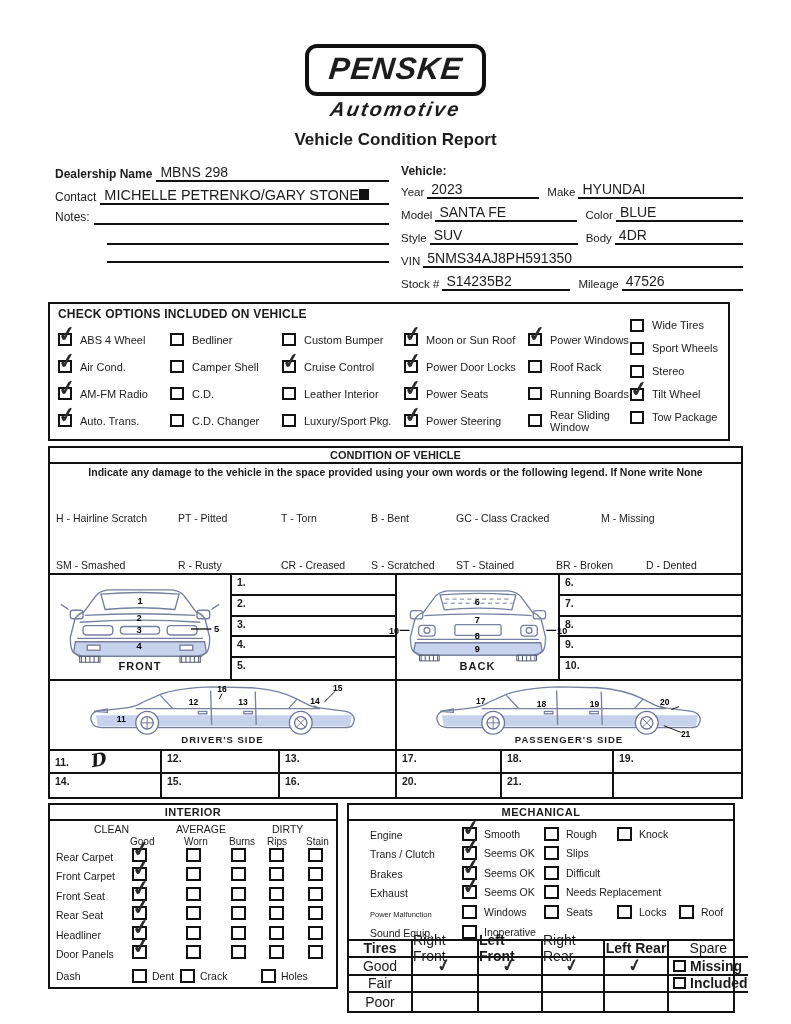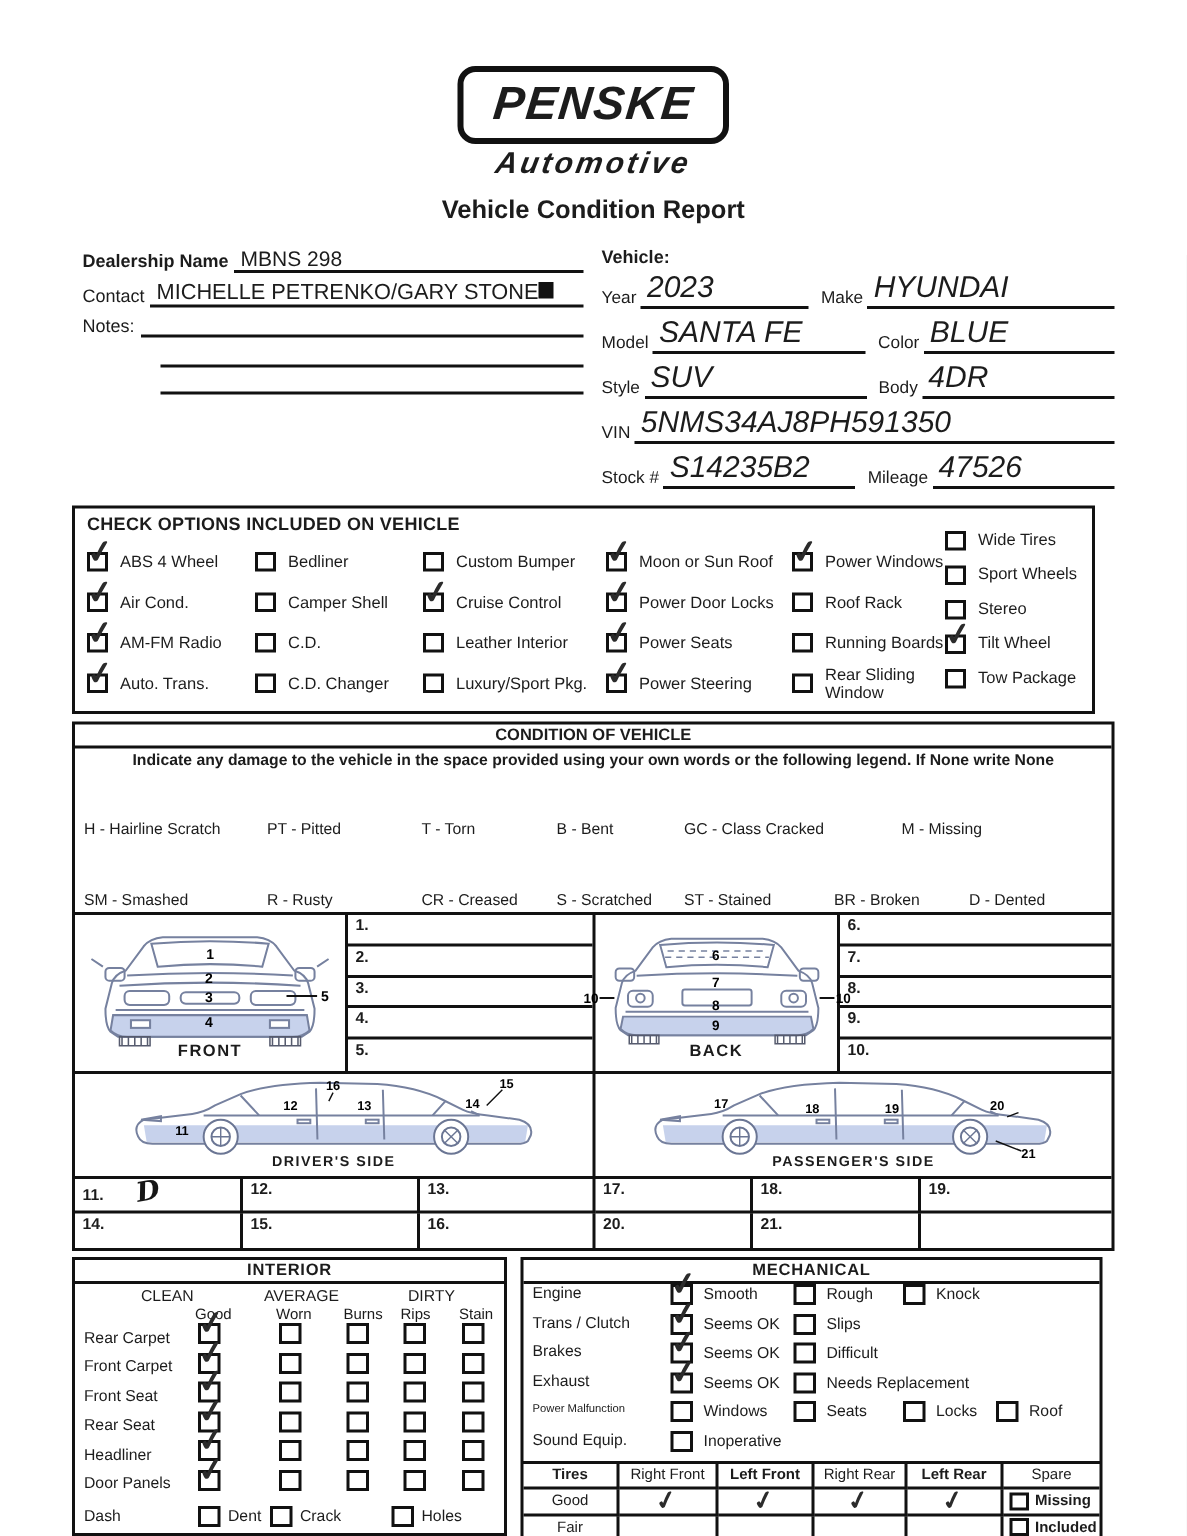--- a/index.html
+++ b/index.html
@@ -20,21 +20,21 @@
   .frow { display:flex; align-items:flex-end; margin-bottom:5px; font-size:12px; }
   .flabel { white-space:nowrap; padding-bottom:1px; }
   .flabel.b { font-weight:bold; }
   .fval { border-bottom:2px solid #111; font-size:14px; padding:0 3px 0 4px; margin-left:4px; white-space:nowrap; overflow:hidden; }
   .fval.grow { flex:1; }
   .blk { display:inline-block; width:10px; height:11px; background:#111; vertical-align:baseline; }
   .note-line { height:15px; border-bottom:2px solid #111; margin-left:52px; }
   .vrow { display:flex; align-items:flex-end; margin-bottom:5px; font-size:11.5px; }
   .vlabel { white-space:nowrap; padding-bottom:1px; }
   .vlabel.sep { margin-left:8px; }
-  .vval { border-bottom:2px solid #111; font-size:20px; padding:0 3px 0 4px; margin-left:3px; white-space:nowrap;font-style:italic; }
+  .vval { border-bottom:2px solid #111; font-size:14px; padding:0 3px 0 4px; margin-left:3px; white-space:nowrap; }
   .vhead { font-size:12px; font-weight:bold; margin-bottom:3px; }
 
   
   .cb { display:inline-block; width:14px; height:13px; border:2px solid #111; position:relative; background:#fff; flex:none; }
   .cb.checked::after { content:"✓"; position:absolute; left:-2px; top:-12px; font-size:21px; font-weight:bold; color:#2b2b2b; transform:rotate(-8deg); line-height:1; }
   .tick { display:inline-block; width:16px; height:14px; position:relative; }
   .tick.checked::after { content:"✓"; position:absolute; left:0; top:-4px; font-size:17px; font-weight:bold; color:#2b2b2b; transform:rotate(-12deg); }
 
   
   .options-box { display:flex; margin:6px 0 0 48px; width:682px; border:2px solid #111; padding:3px 6px 5px 8px;align-items:center; }
@@ -84,28 +84,28 @@
   .int-row { display:grid; grid-template-columns:76px 54px 45px 38px 39px auto; align-items:center; height:19.5px; }
   .int-label { font-size:10.5px; padding-left:6px; white-space:nowrap; }
   .int-row .cb { margin-left:6px; width:15px; height:14px; }
   .dash-row { display:flex; align-items:center; height:23px; }
   .dash-row .int-label { width:76px; }
   .ditem { display:flex; align-items:center; gap:5px; font-size:10.5px; }
   .ditem .cb { width:15px; height:14px; }
   .di1{width:48px; margin-left:6px}.di2{width:81px}
   .mech-col { margin-left:9px; width:388px; }
   .mech-box { border:2px solid #111; }
-  .mech-row { display:flex; align-items:flex-start; height:19.6px; padding-left:6px; }
+  .mech-row { display:flex; align-items:flex-end; height:19.6px; padding-left:21px; }
   .mech-label { width:92px; font-size:10.5px; white-space:nowrap; }
   .mech-label.small { font-size:7.5px; }
   .mopt { display:flex; align-items:center; gap:7px; font-size:10.5px; white-space:nowrap; }
   .mopt .cb { width:15px; height:14px; }
   .w82{width:82px}.w73{width:73px}.w62{width:62px}
   .tires { border:2px solid #111; border-top:none; display:grid; grid-template-columns:64px 66px 64px 62px 64px auto; }
-  .tc { border-right:2px solid #111; border-bottom:2px solid #111; height:17.5px; font-size:10px; display:flex; align-items:center; justify-content:center; }
+  .tc { border-right:2px solid #111; border-bottom:2px solid #111; height:17.5px; font-size:14px; display:flex; align-items:center; justify-content:center; }
   .tc:nth-child(6n) { border-right:none; }
   .tc.lastrow { border-bottom:none; }
   .tc.hd { font-weight:bold; }
   .tc.spare-opt { justify-content:flex-start; padding-left:4px; gap:4px; font-weight:bold; }
   .tc .cb { width:13px; height:12px; }
 
   
   .footer { position:relative; margin:14px 0 0 48px; width:695px; }
   .stmt { font-size:11px; }
   .sig-area { position:relative; height:42px; width:320px; border-bottom:3px solid #111; }

